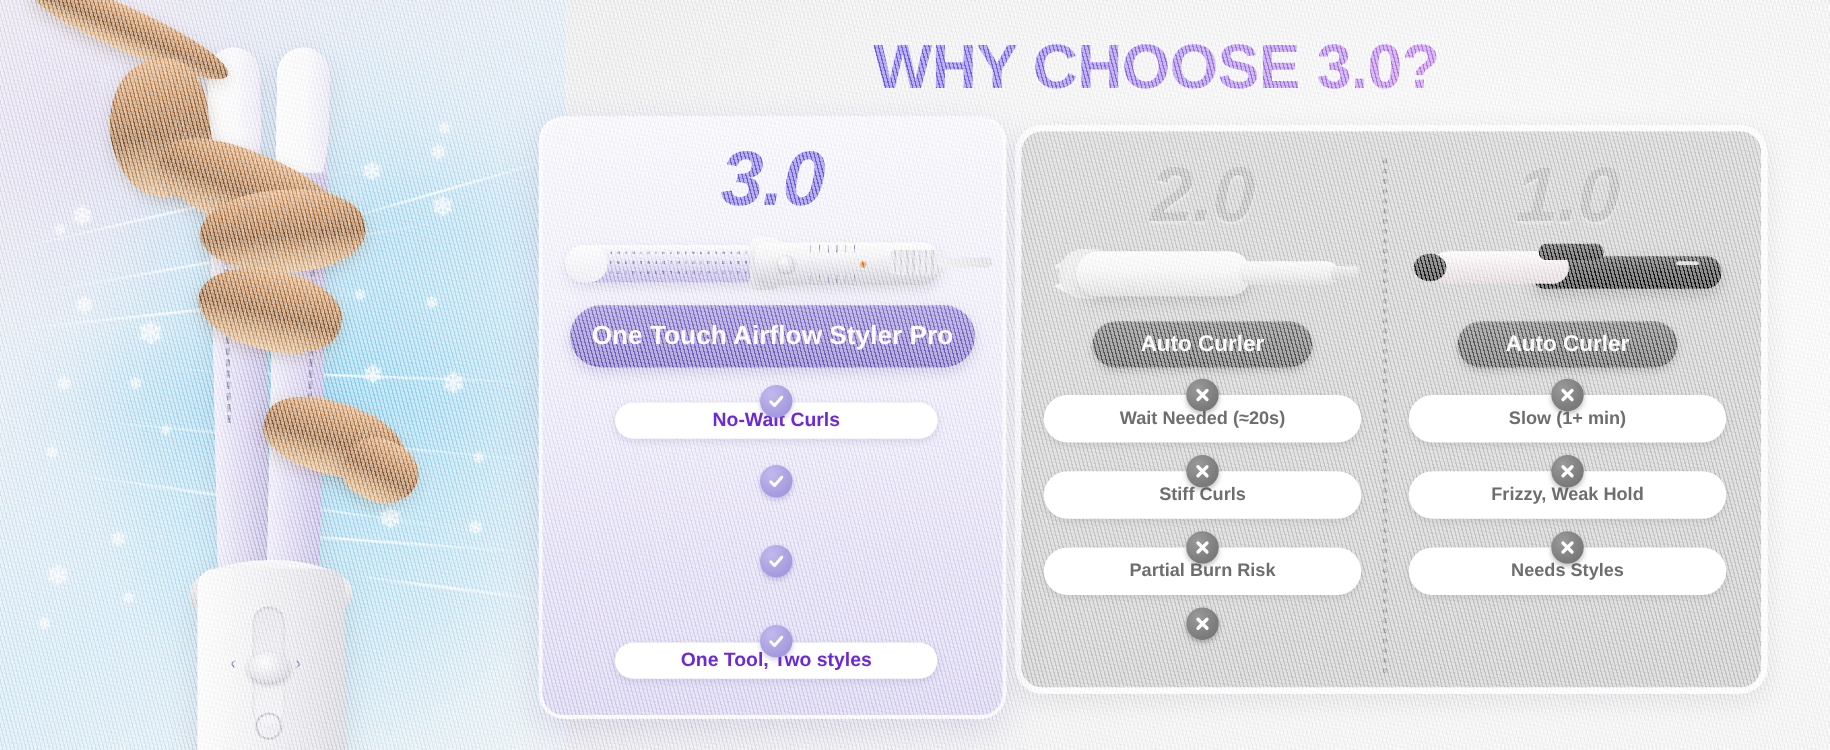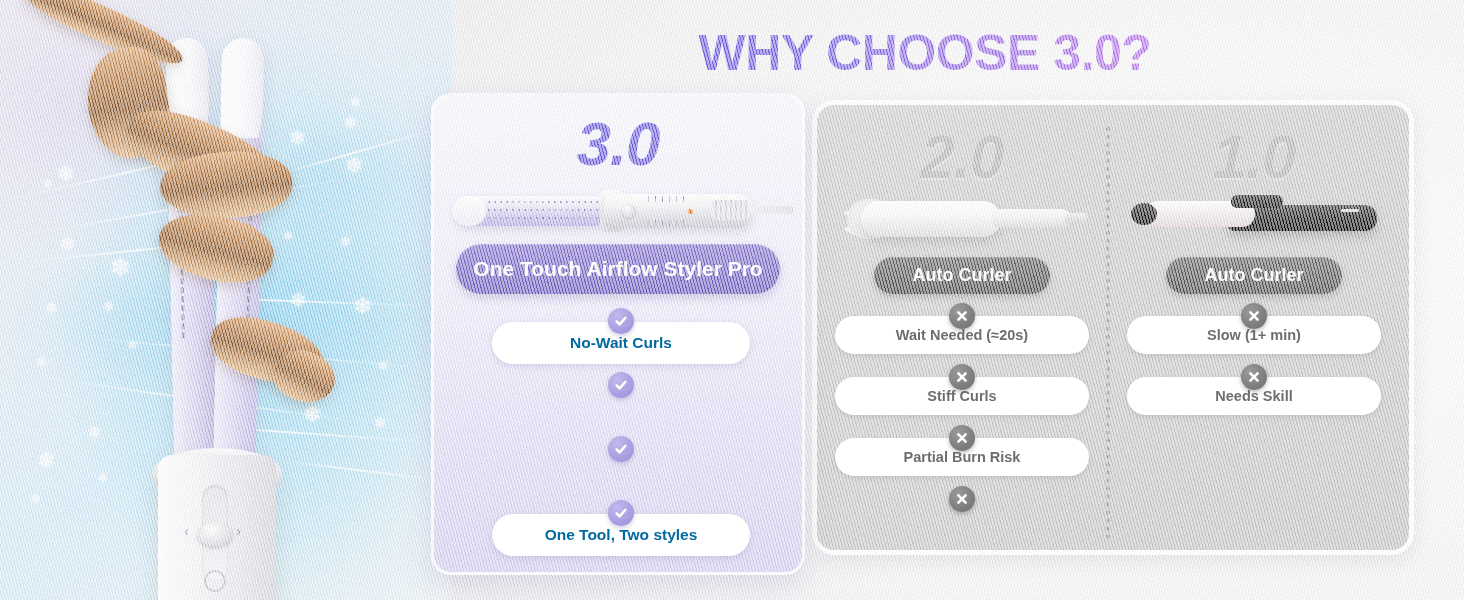--- a/index.html
+++ b/index.html
@@ -349,25 +349,25 @@
     white-space: nowrap;
   }
   .pro-list { position: absolute; top: 212px; left: 58px; width: 258px; }
   .pro-row { position: relative; height: 64px; }
   .icon-check {
     background: radial-gradient(circle at 35% 28%, #c3b9ee 0%, #a99ee0 60%, #9c8fda 100%);
     box-shadow: 0 2px 4px rgba(110,95,175,.30);
   }
   .pro-pill {
     position: absolute; left: 0; top: 14px; width: 100%;
-    height: 42px;
+    height: 29px;
     background: #ffffff;
     border-radius: 999px;
     display: flex; align-items: center; justify-content: center;
-    color: #0369a1; font-size: 15.5px; font-weight: 600;
+    color: #6d28d9; font-size: 15.5px; font-weight: 600;
     box-shadow: 0 2px 6px rgba(120,110,170,.20);
     z-index: 2; white-space: nowrap;
   }
   .glyph { display:block; }
 </style>
 </head>
 <body>
 
 <div id="stage">
 
@@ -535,21 +535,29 @@
             </svg>
           </div>
           <div class="con-pill">Slow (1+ min)</div>
         </div>
         <div class="con-row">
           <div class="icon-circle icon-x">
             <svg class="glyph" width="14" height="14" viewBox="0 0 14 14" aria-hidden="true">
               <path d="M3.4 3.4 L10.6 10.6 M10.6 3.4 L3.4 10.6" stroke="#ffffff" stroke-width="2.6" stroke-linecap="round"></path>
             </svg>
           </div>
-          <div class="con-pill">Needs Skill</div>
+          <div class="con-pill">Frizzy, Weak Hold</div>
+        </div>
+        <div class="con-row">
+          <div class="icon-circle icon-x">
+            <svg class="glyph" width="14" height="14" viewBox="0 0 14 14" aria-hidden="true">
+              <path d="M3.4 3.4 L10.6 10.6 M10.6 3.4 L3.4 10.6" stroke="#ffffff" stroke-width="2.6" stroke-linecap="round"></path>
+            </svg>
+          </div>
+          <div class="con-pill">Needs Styles</div>
         </div>
       </div>
     </div>
   </div>
 
   <div id="card3">
     <div id="num3">3.0</div>
 
     <div id="prod3">
       <div class="p3-barrel"></div>

